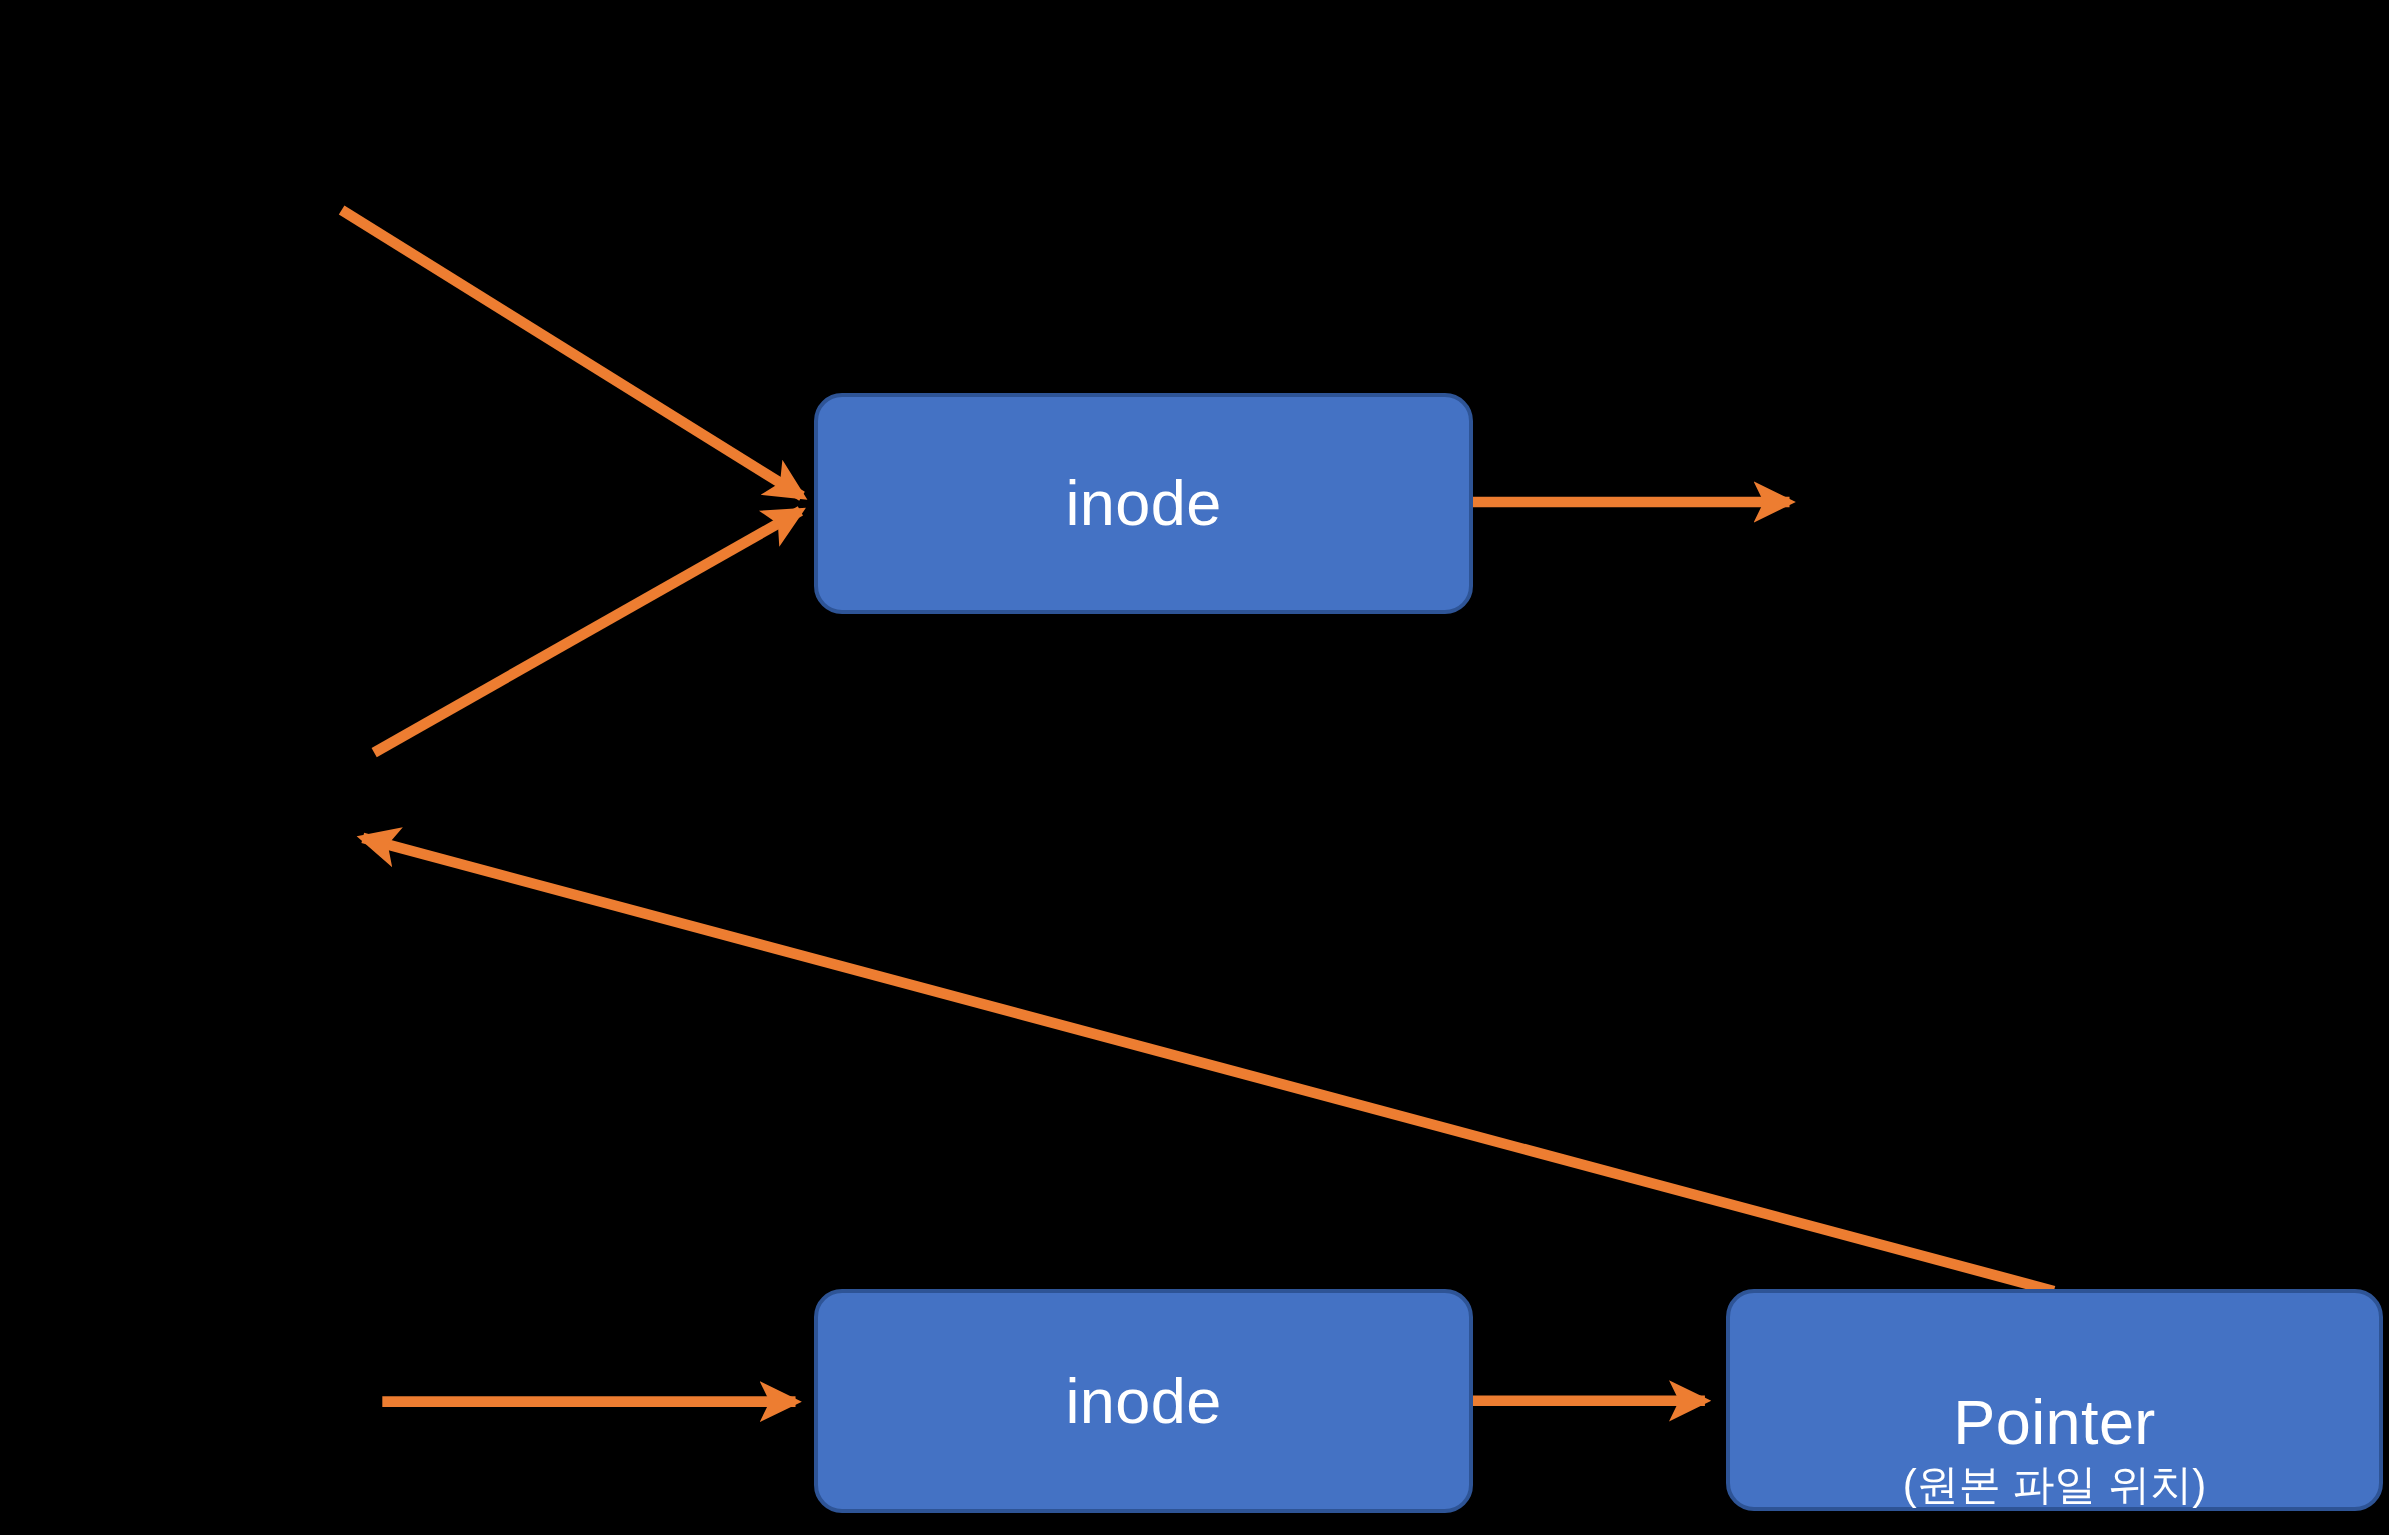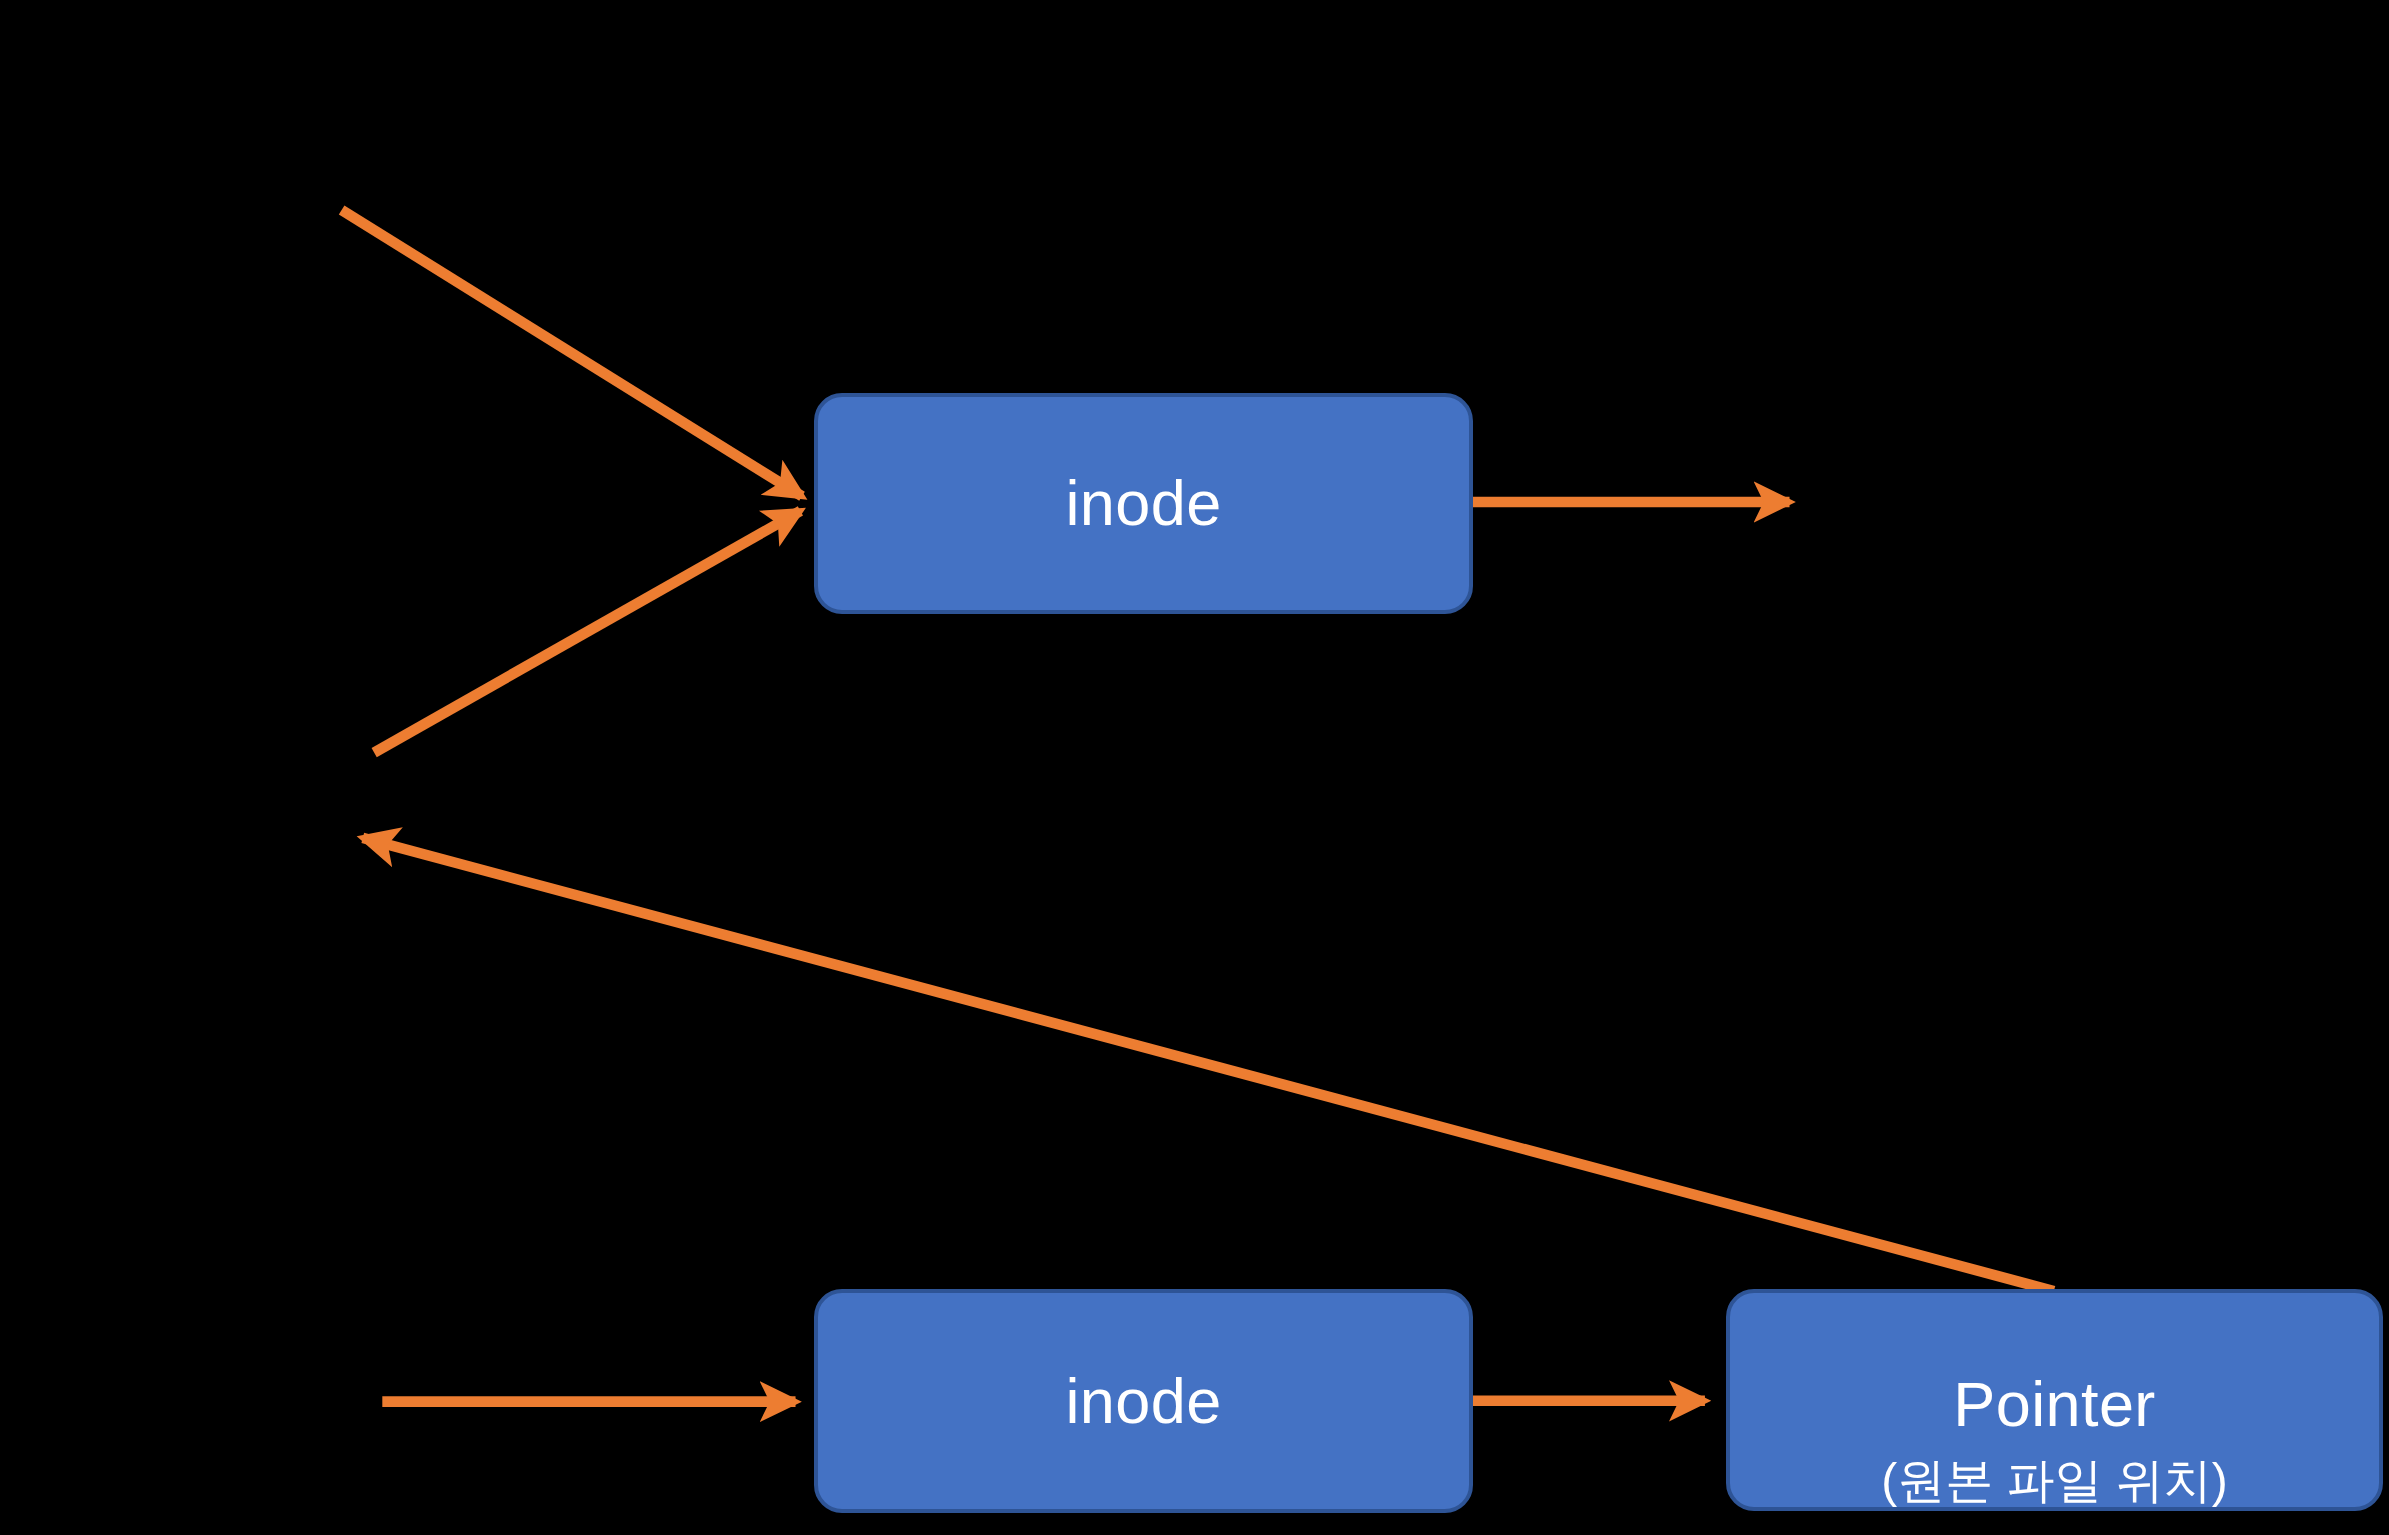--- a/index.html
+++ b/index.html
@@ -39,24 +39,24 @@
     text-align: center;
     line-height: 1.08;
   }
   .node-title {
     font-size: 63px;
     font-weight: 400;
     letter-spacing: 0.4px;
     white-space: nowrap;
   }
   .node-sub {
-    font-size: 48px;
+    font-size: 42px;
     font-weight: 400;
     white-space: nowrap;
-    margin-top: 17px;
+    margin-top: 6px;
   }
   
   #box-inode-top    { left: 814px; top: 393px;  width: 659px; height: 221px; }
   #box-inode-bottom { left: 814px; top: 1289px; width: 659px; height: 224px; }
   #box-pointer      { left: 1726px; top: 1289px; width: 657px; height: 222px; justify-content: flex-end; }
 </style>
 </head>
 <body>
 
 <div id="canvas">

